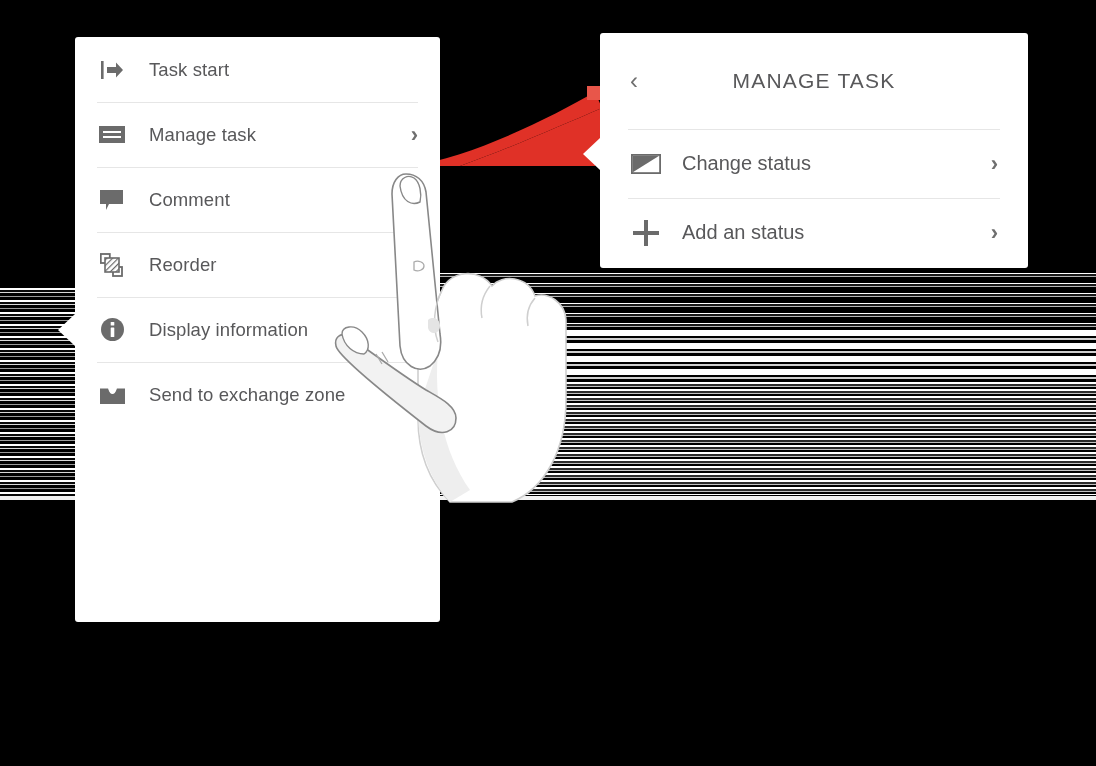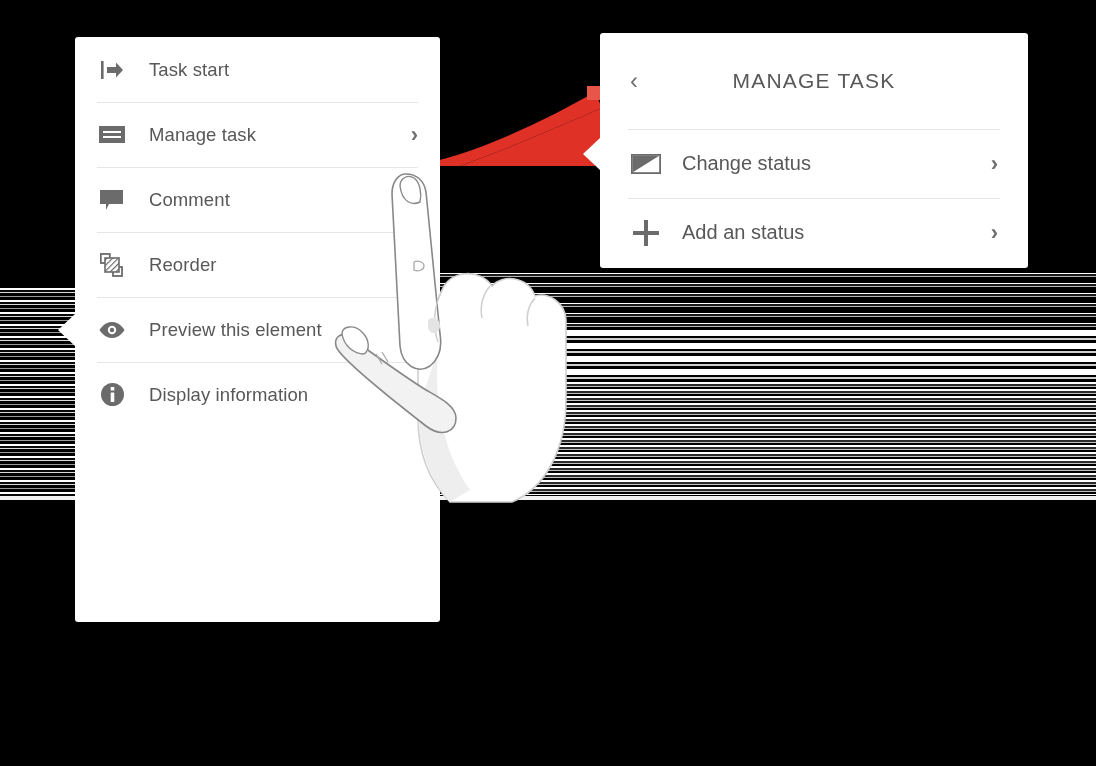--- a/index.html
+++ b/index.html
@@ -247,45 +247,45 @@
             </defs>
           <rect x="0.8" y="1" width="9" height="9" fill="#fff" stroke="#6b6b6b" stroke-width="1.8"></rect>
           <rect x="13" y="14" width="9" height="9" fill="#fff" stroke="#6b6b6b" stroke-width="1.8"></rect>
           <rect x="5" y="5" width="14" height="14" fill="url(#hatch)" stroke="#6b6b6b" stroke-width="1.6"></rect>
         </svg>
       </span>
       <span class="lbl">Reorder</span>
       <span class="chev">›</span>
     </div>
 
-    <div class="row">
-      <span class="ico">
-        <svg width="26" height="16" viewBox="0 0 26 16">
-            <path d="M13 0 C5 0 0.5 8 0.5 8 C0.5 8 5 16 13 16 C21 16 25.5 8 25.5 8 C25.5 8 21 0 13 0 Z" fill="#6b6b6b"></path>
-            <circle cx="13" cy="8" r="4.2" fill="#fff"></circle>
-            <circle cx="13" cy="8" r="2.2" fill="#6b6b6b"></circle>
-          </svg>
-      </span>
-      <span class="lbl">Preview this element</span>
-      <span class="chev">›</span>
-    </div>
 
 
     <div class="row">
       <span class="ico">
         <svg width="23" height="23" viewBox="0 0 23 23">
             <circle cx="11.5" cy="11.5" r="11.5" fill="#6b6b6b"></circle>
             <rect x="9.7" y="4" width="3.6" height="3.6" rx="0.6" fill="#fff"></rect>
             <rect x="9.7" y="9.5" width="3.6" height="9.5" rx="0.6" fill="#fff"></rect>
           </svg>
       </span>
       <span class="lbl">Display information</span>
       <span class="chev">›</span>
     </div>
 
+    <div class="row">
+      <span class="ico">
+        <svg width="25" height="18" viewBox="0 0 25 18">
+            <path d="M0 2 H25 V18 H0 Z" fill="#6b6b6b"></path>
+            <path d="M0 2 L8.5 2 C8.5 2 9.5 7.5 12.5 7.5 C15.5 7.5 16.5 2 16.5 2 L25 2 L25 0 L0 0 Z" fill="#fff" transform="translate(0,0)"></path>
+            <path d="M0 0 H25 V2.4 H16.8 C16.8 2.4 15.6 8 12.5 8 C9.4 8 8.2 2.4 8.2 2.4 H0 Z" fill="#fff"></path>
+          </svg>
+      </span>
+      <span class="lbl">Send to exchange zone</span>
+      <span class="chev hidden"></span>
+    </div>
 
   </div>
 
   <div class="panel" id="sub-panel">
     <div class="notch" id="sub-notch"></div>
 
     <div class="header">
       <span class="back">‹</span>
       <span class="title">MANAGE TASK</span>
     </div>

